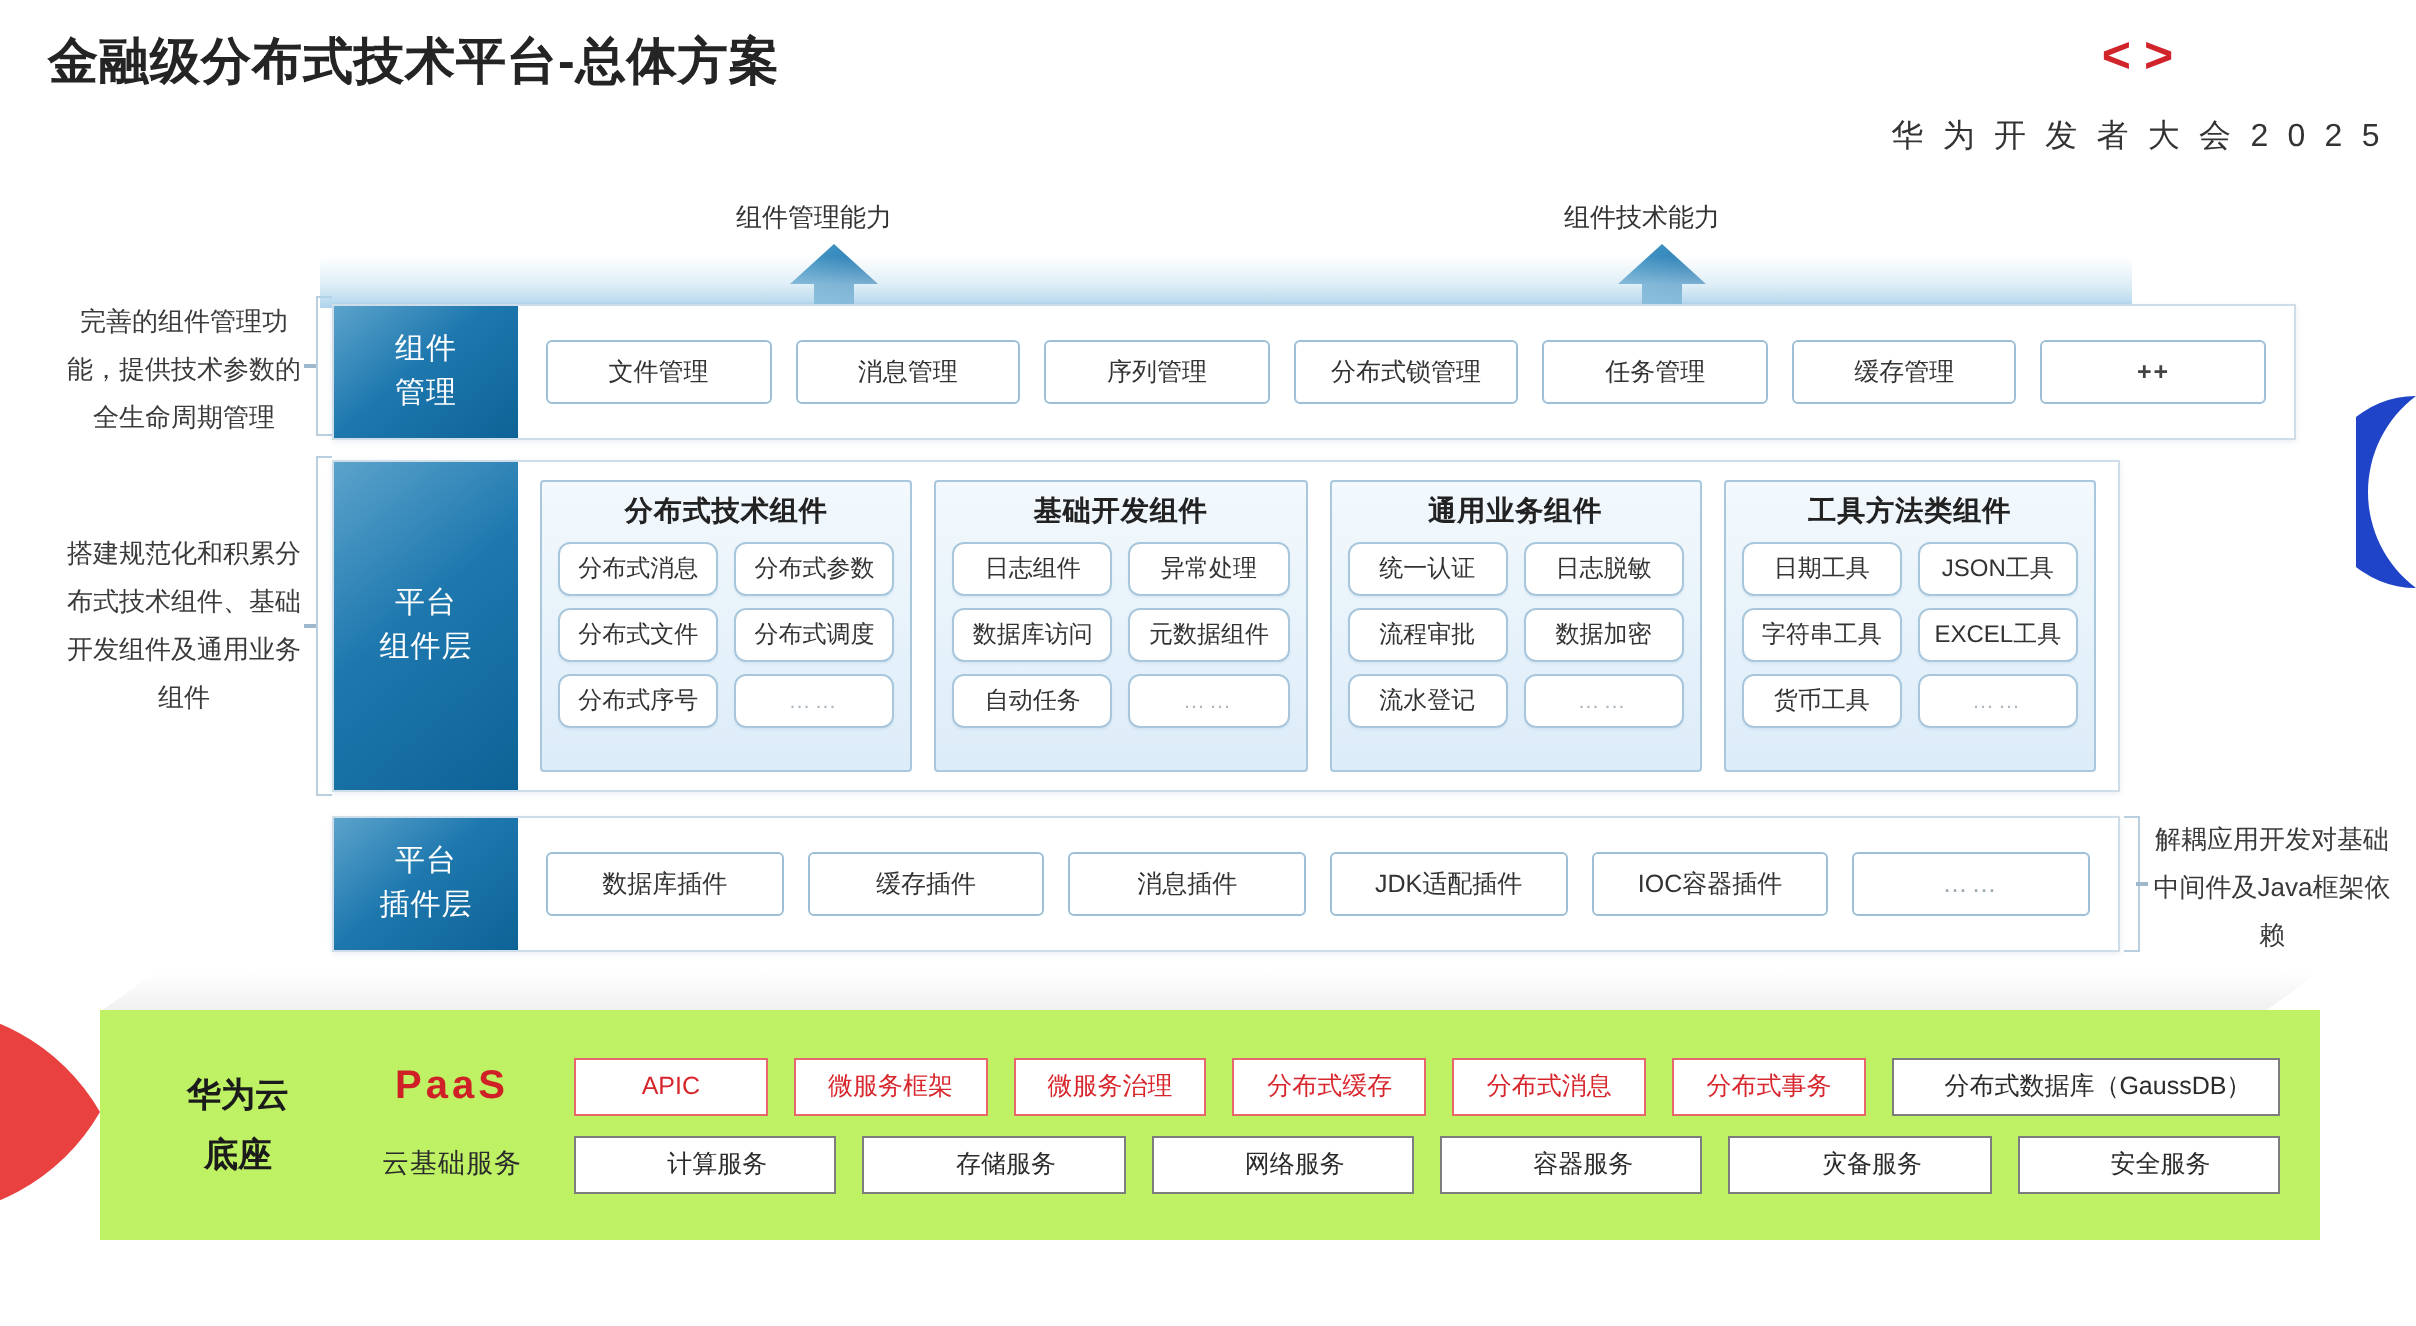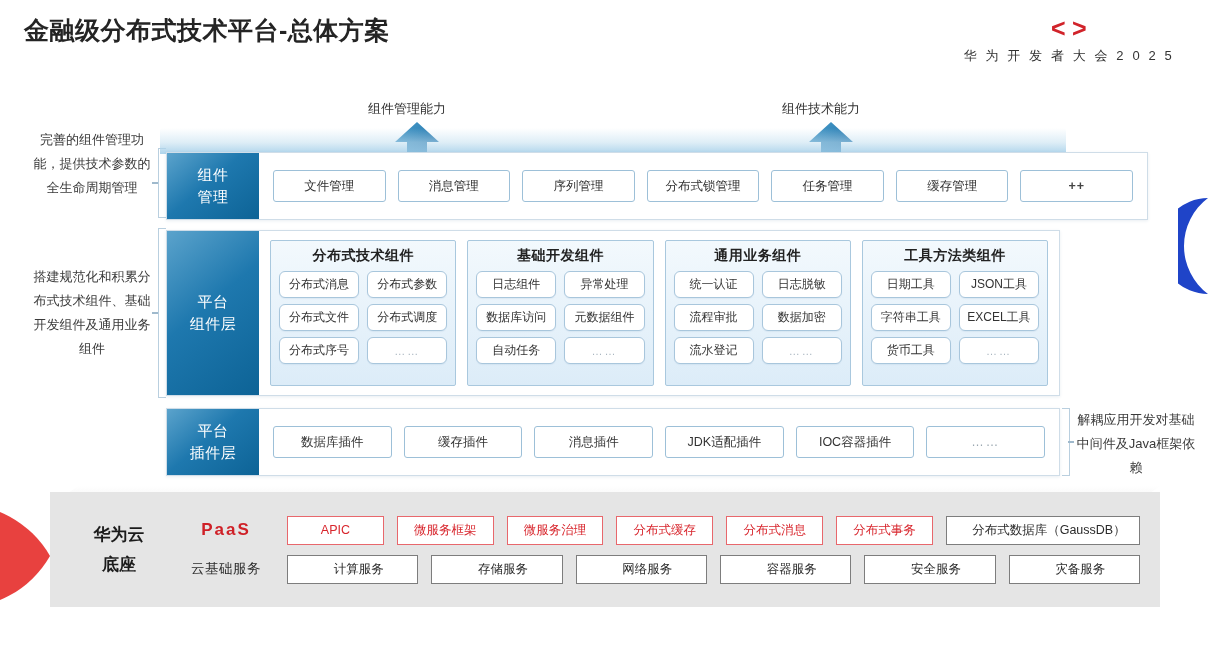--- a/index.html
+++ b/index.html
@@ -26,21 +26,21 @@
     letter-spacing: .5px; white-space: nowrap;
     display: flex; align-items: center; justify-content: center; gap: 6px;
   }
   .hdc-brk { color: #d1232a; font-size: 25px; font-weight: bold; }
   .hdc-word { position: relative; display: inline-block; }
   .hdc-word::after {
     content:""; position:absolute; left:31px; bottom:-1px;
     width:12px; height:2px; background:#1a1a1a;
   }
   .hdc-sub {
-    margin-top: 4px; font-size: 13px; color: #333;
+    margin-top: 15px; font-size: 16px; color: #333;
     letter-spacing: 2.6px; white-space: nowrap;
   }
 
   
   .red-wedge { position: absolute; left: -46px; top: 500px; width: 96px; height: 112px; }
   .blue-lens { position: absolute; right: 0px; top: 198px; width: 30px; height: 96px; }
 
   
   .arrow-label {
     position: absolute; font-size: 13px; color: #333; white-space: nowrap;
@@ -113,35 +113,35 @@
   }
   .gchip.dots { color: #aab6c0; letter-spacing: 2px; font-size: 11px; }
 
   
   .base-top-bevel {
     position: absolute; left: 50px; top: 486px; width: 1110px; height: 20px;
     background: linear-gradient(180deg, #ffffff 0%, #f0f0f0 100%);
     clip-path: polygon(28px 0, 1110px 0, 1082px 20px, 0 20px);
   }
   .base-box {
-    position: absolute; left: 50px; top: 492px; width: 1110px; height: 115px;
-    background: #e5e5e5;
+    position: absolute; left: 50px; top: 505px; width: 1110px; height: 115px;
+    background: #bef264;
   }
   .base-inner { position: relative; width: 100%; height: 100%; display: flex; align-items: center; }
   .base-title {
     width: 118px; flex: 0 0 118px; text-align: center;
     font-size: 17px; font-weight: bold; color: #1b1b1b; line-height: 30px;
     margin-left: 10px;
   }
   .base-rows { flex: 1; display: flex; flex-direction: column; gap: 10px; padding-right: 20px; }
   .base-row { display: flex; align-items: center; gap: 13px; }
   .base-rowlabel {
     width: 96px; flex: 0 0 96px; text-align: center; white-space: nowrap;
   }
-  .lbl-paas { font-size: 17px; font-weight: bold; color: #cf2027; letter-spacing: 2px; }
+  .lbl-paas { font-size: 20px; font-weight: bold; color: #cf2027; letter-spacing: 2px; }
   .lbl-cloud { font-size: 13.5px; color: #2b2b2b; letter-spacing: .5px; }
   .bchip {
     flex: 1; height: 29px; display: flex; align-items: center; justify-content: center;
     background: #ffffff; font-size: 12.5px; white-space: nowrap;
   }
   .bchip.red { border: 1.5px solid #e8676c; color: #d8262d; }
   .bchip.gray { border: 1.5px solid #7d7d7d; color: #2b2b2b; padding-left: 12px; }
   .bchip.wide { flex: 1.9; }
 </style>
 </head>
@@ -181,21 +181,21 @@
   <svg class="up-arrow" style="left:808px; top:120px;" viewBox="0 0 46 46">
     <defs>
         <linearGradient id="ag2" x1="0" y1="0" x2="1" y2="1">
       <stop offset="0%" stop-color="#4b9ecb"></stop>
           <stop offset="100%" stop-color="#1264a0"></stop>
         </linearGradient>
       </defs>
     <path d="M23,2 L45,22 L33,22 L33,46 L13,46 L13,22 L1,22 Z" fill="url(#ag2)"></path>
   </svg>
 
-  <div class="side-note" style="left:30px; top:128px;">完善的组件管理功能，提供技术参数的全生命周期管理</div>
+  <div class="side-note" style="left:30px; top:149px;">完善的组件管理功能，提供技术参数的全生命周期管理</div>
   <div class="side-note" style="left:30px; top:265px;">搭建规范化和积累分布式技术组件、基础开发组件及通用业务组件</div>
 
   <div class="side-note right-note" style="left:1072px; top:408px;">解耦应用开发对基础中间件及Java框架依赖</div>
 
   <div class="bracket bracket-l" style="left:158px; top:148px; width:8px; height:70px;"></div>
   <div class="bracket-tick" style="left:152px; top:182px;"></div>
   <div class="bracket bracket-l" style="left:158px; top:228px; width:8px; height:170px;"></div>
   <div class="bracket-tick" style="left:152px; top:312px;"></div>
   <div class="bracket bracket-r" style="left:1062px; top:408px; width:8px; height:68px;"></div>
   <div class="bracket-tick" style="left:1068px; top:441px;"></div>
@@ -312,21 +312,21 @@
               <div class="bchip gray wide">分布式数据库（GaussDB）</div>
             </div>
         </div>
         <div class="base-row">
           <div class="base-rowlabel lbl-cloud">云基础服务</div>
           <div style="flex:1; display:flex; gap:13px;" id="cloud-chips">
               <div class="bchip gray">计算服务</div>
               <div class="bchip gray">存储服务</div>
               <div class="bchip gray">网络服务</div>
               <div class="bchip gray">容器服务</div>
+              <div class="bchip gray">灾备服务</div>
               <div class="bchip gray">安全服务</div>
-              <div class="bchip gray">灾备服务</div>
             </div>
         </div>
       </div>
     </div>
   </div>
 
 </div>
 
 </body></html>

